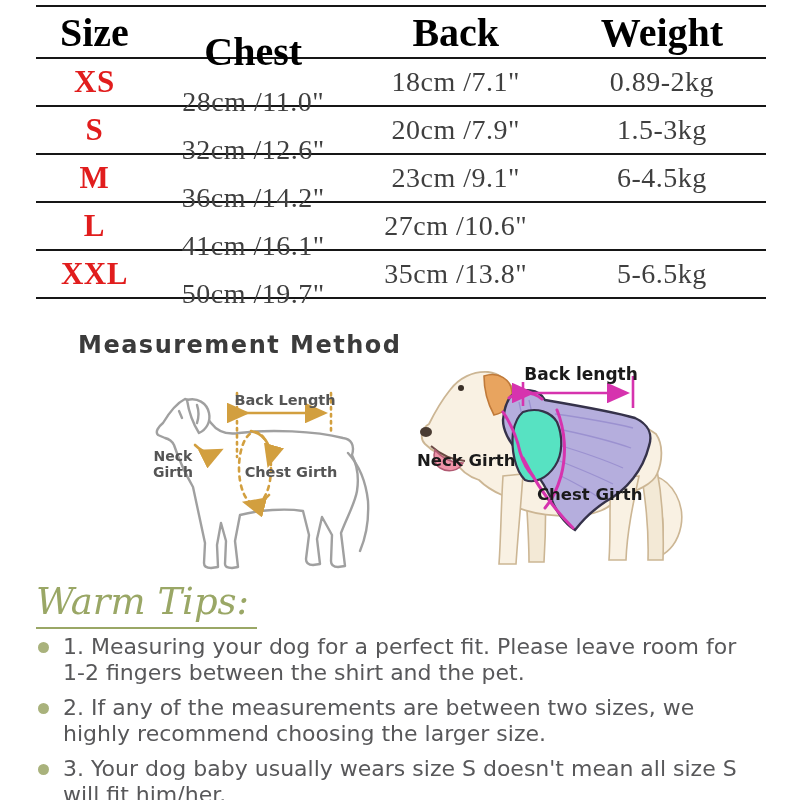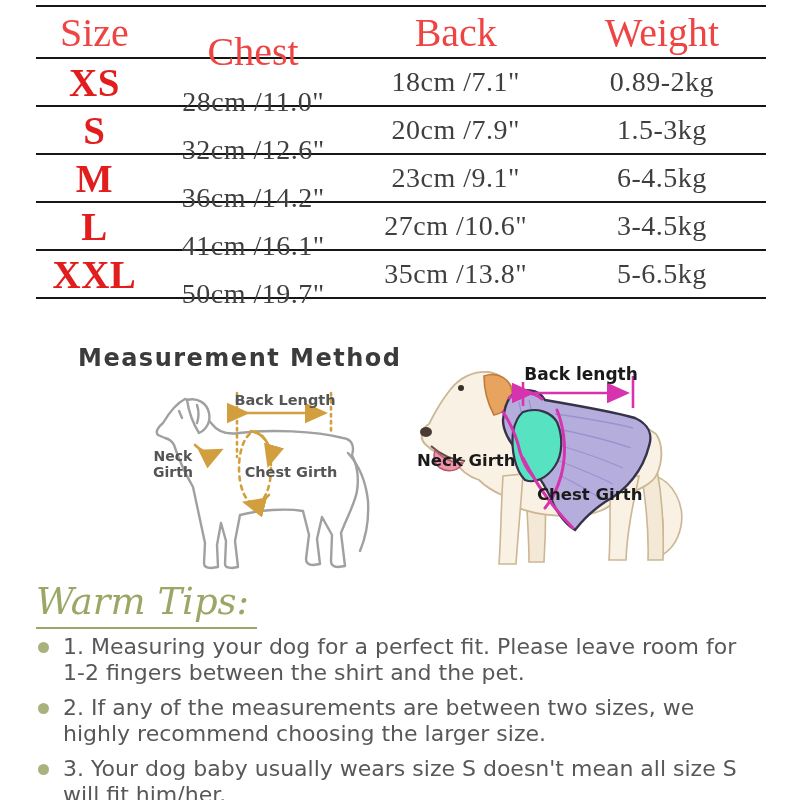--- a/index.html
+++ b/index.html
@@ -16,27 +16,27 @@
     font-family:"Liberation Serif", serif;
   }
   .t-row { display:flex; align-items:center; border-bottom:2px solid #161616; }
   .t-row.header { height:52px; }
   .t-row.body   { height:48px; }
   .t-cell { text-align:center; }
   .c-size   { width:16%; }
   .c-chest  { width:27.5%;margin-top:39px; }
   .c-back   { width:28%;text-align:center; }
   .c-weight { width:28.5%; }
-  .t-row.header .t-cell { font-size:40px; font-weight:normal; color:#ef4444; }
+  .t-row.header .t-cell { font-size:40px; font-weight:bold; color:#000000; }
   .t-row.body .t-cell   { font-size:28px; color:#3f3f3f; letter-spacing:0.5px; }
-  .t-row.body .c-size   { font-weight:bold; color:#e11d1d; font-size:39px; }
+  .t-row.body .c-size   { font-weight:bold; color:#e11d1d; font-size:31px; }
 
   
   .mm-heading {
-    position:absolute; left:78px; top:344px;
+    position:absolute; left:78px; top:331px;
     font-size:24px; font-weight:bold; color:#3b3b3b; letter-spacing:1.5px;
     font-family:"DejaVu Sans", sans-serif;
   }
   .svg-outline { position:absolute; left:105px; top:383px; }
   .svg-vest    { position:absolute; left:405px; top:358px; }
   svg text { font-family:"DejaVu Sans", sans-serif; }
 
   
   .tips-heading {
     position:absolute; left:36px; top:580px;
@@ -83,21 +83,20 @@
     <div class="t-row body">
       <div class="t-cell c-size">M</div>
       <div class="t-cell c-chest">36cm /14.2"</div>
       <div class="t-cell c-back">23cm /9.1"</div>
       <div class="t-cell c-weight">6-4.5kg</div>
     </div>
     <div class="t-row body">
       <div class="t-cell c-size">L</div>
       <div class="t-cell c-chest">41cm /16.1"</div>
       <div class="t-cell c-back">27cm /10.6"</div>
-      <div class="t-cell c-weight">3-4.5kg</div>
     </div>
     <div class="t-row body">
       <div class="t-cell c-size">XXL</div>
       <div class="t-cell c-chest">50cm /19.7"</div>
       <div class="t-cell c-back">35cm /13.8"</div>
       <div class="t-cell c-weight">5-6.5kg</div>
     </div>
   </div>
 
   <div class="mm-heading">Measurement Method</div>

